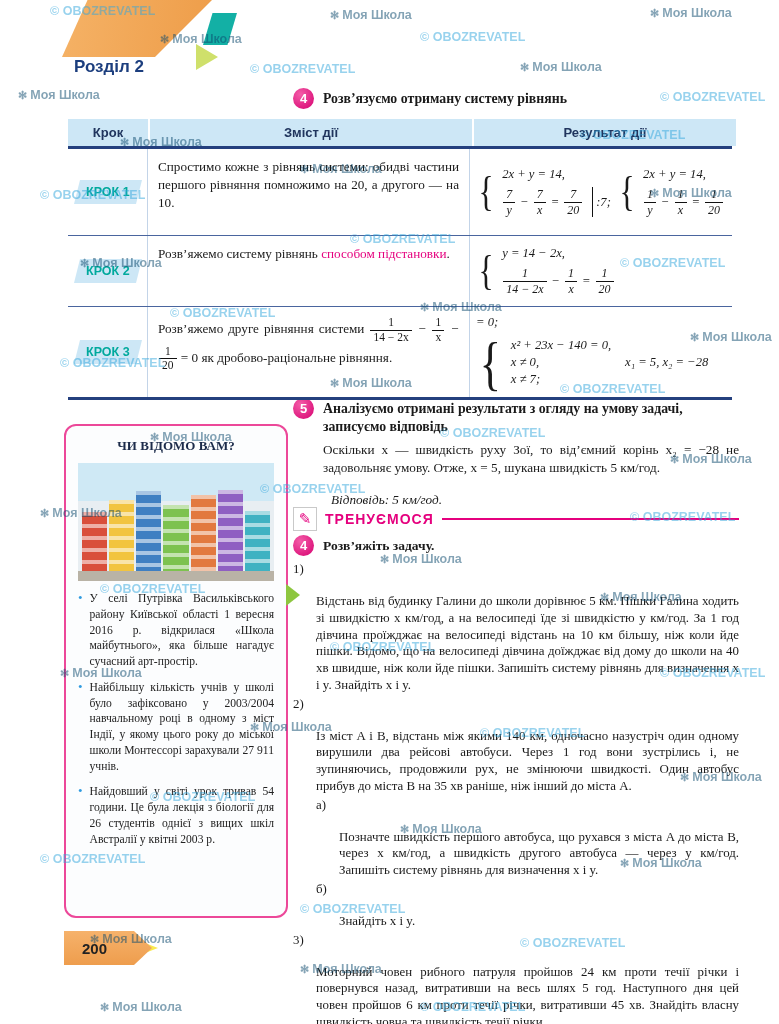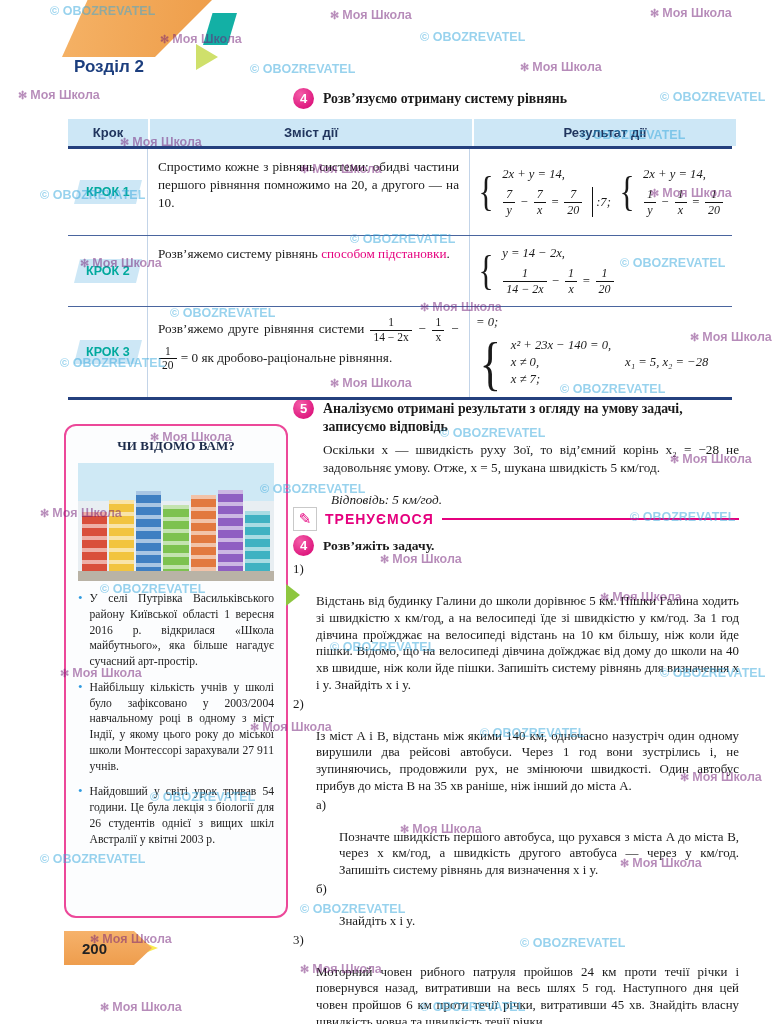--- a/index.html
+++ b/index.html
@@ -1,21 +1,21 @@
 <!DOCTYPE html>
 <html><head>
 <meta charset="utf-8">
 <style>
   html,body{margin:0;padding:0;background:#888;}
   .page{position:relative;width:779px;height:1024px;background:#fff;margin:0 auto;
         font-family:"Liberation Serif",serif;color:#1a1a1a;overflow:hidden;}
   
   .wm{position:absolute;z-index:40;font-family:"Liberation Sans",sans-serif;
       font-size:12.5px;font-weight:bold;opacity:.5;white-space:nowrap;pointer-events:none;}
-  .wm.p{color:#701a75;}
+  .wm.p{color:#0c4a6e;}
   .wm.p::before{content:"✻ ";font-size:11px;}
   .wm.b{color:#33a7dd;}
   
   .sh-orange{position:absolute;left:62px;top:0;width:150px;height:57px;
              background:linear-gradient(100deg,#f5b266,#ee9d49);
              clip-path:polygon(17% 0,100% 0,62% 100%,0 100%);}
   .sh-teal{position:absolute;left:203px;top:13px;width:34px;height:32px;background:#13b0a5;
            clip-path:polygon(28% 0,100% 0,72% 100%,0 100%);}
   .sh-green{position:absolute;left:196px;top:44px;width:22px;height:26px;background:#cfe06b;
             clip-path:polygon(0 0,100% 50%,0 100%);}

